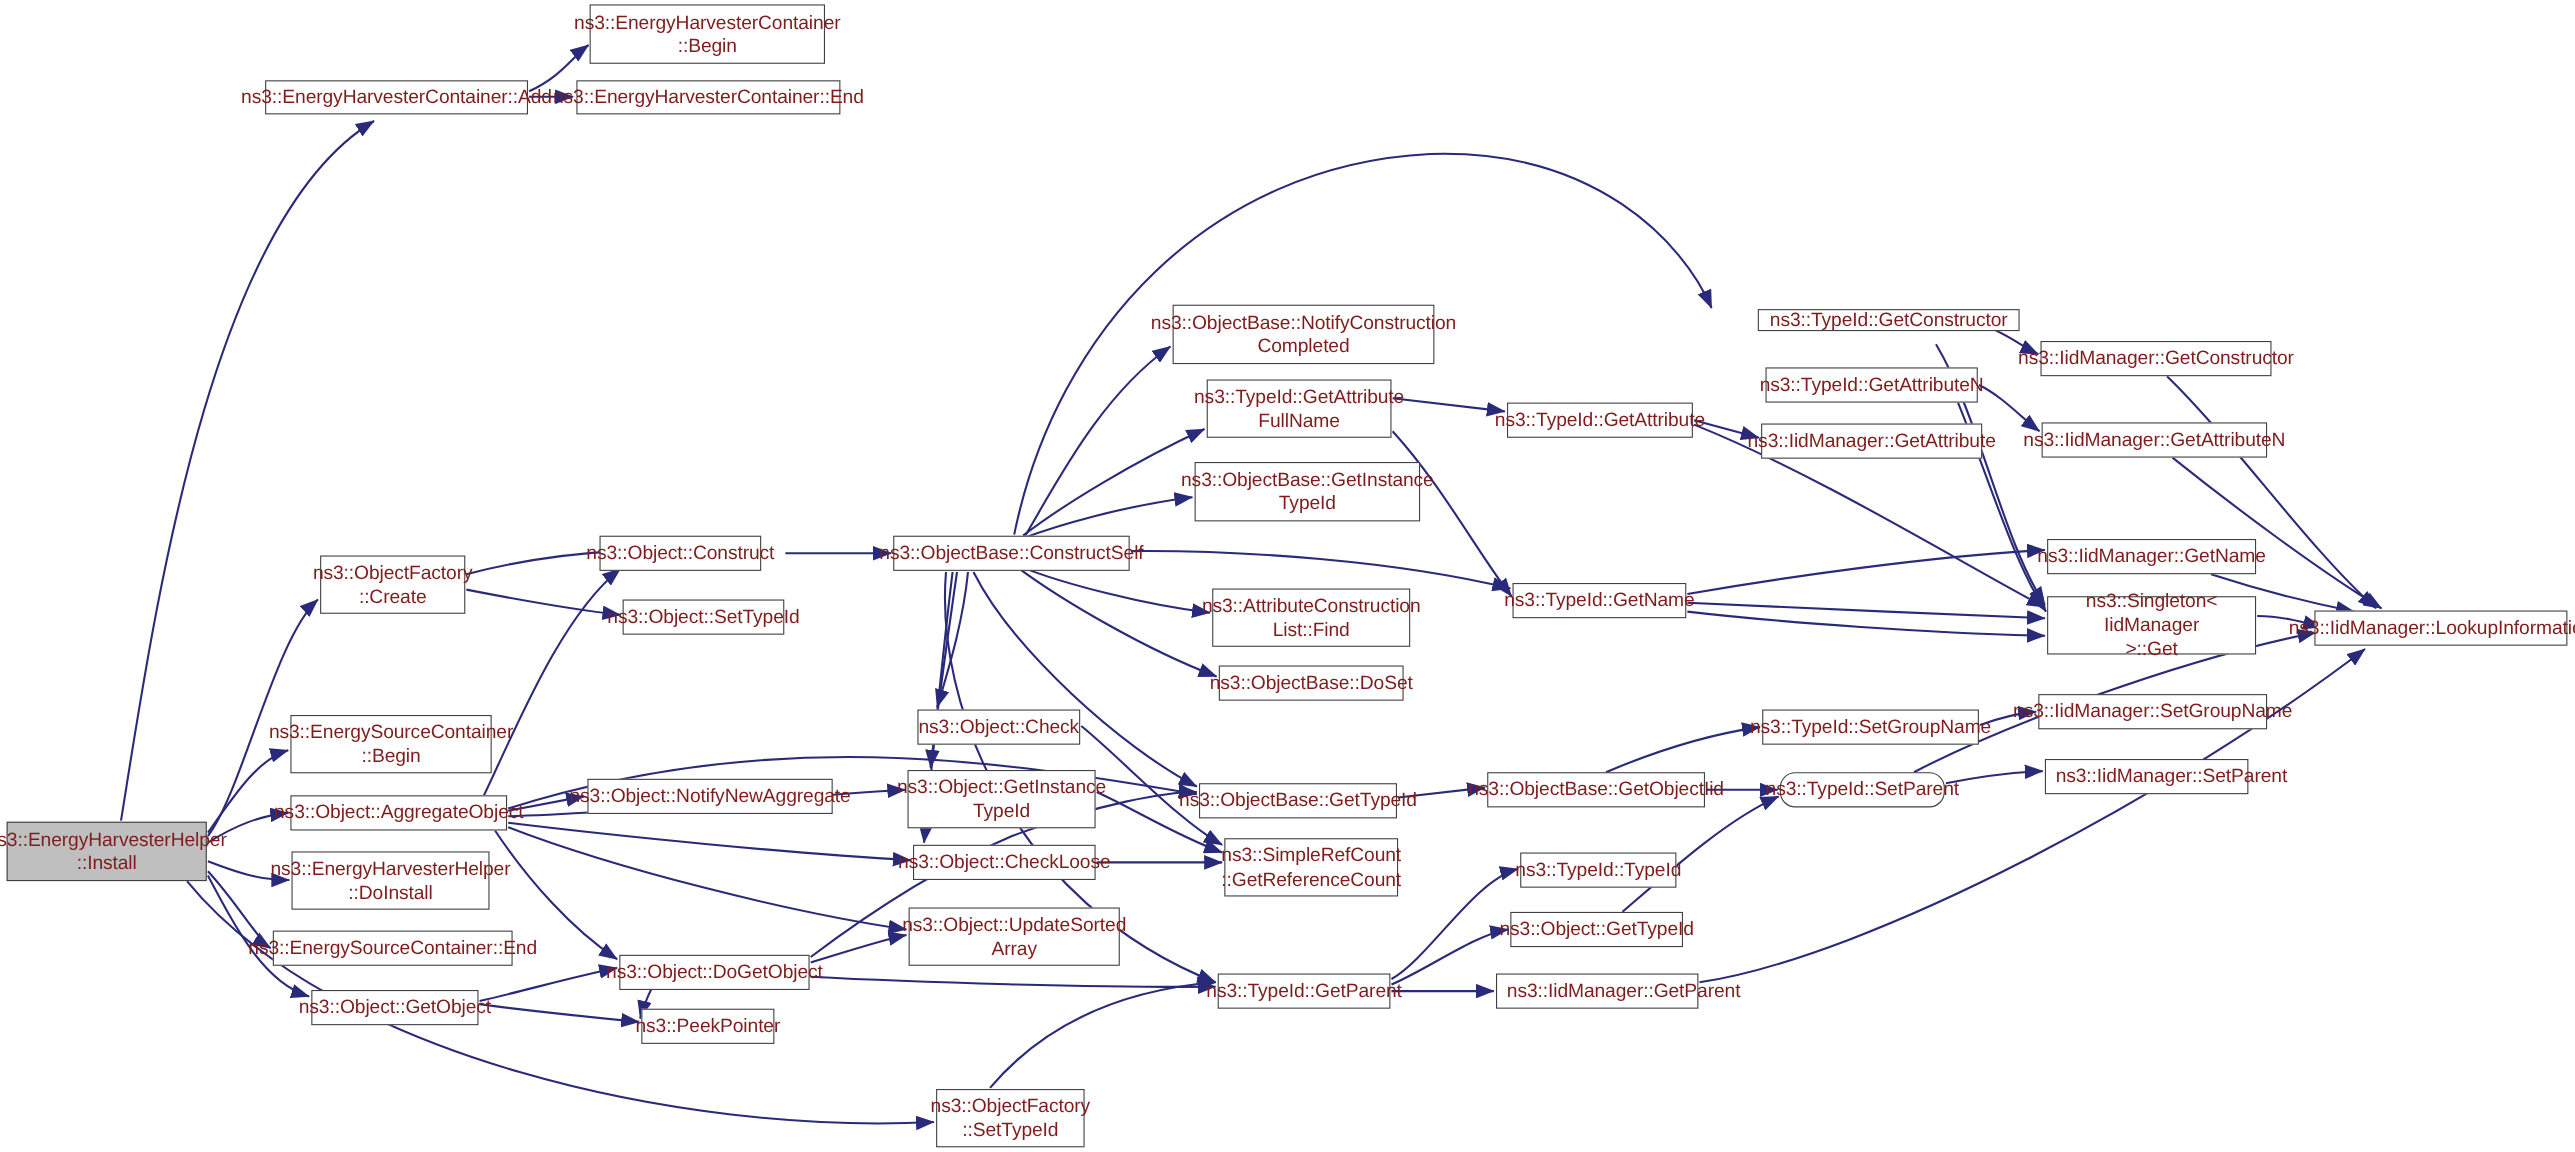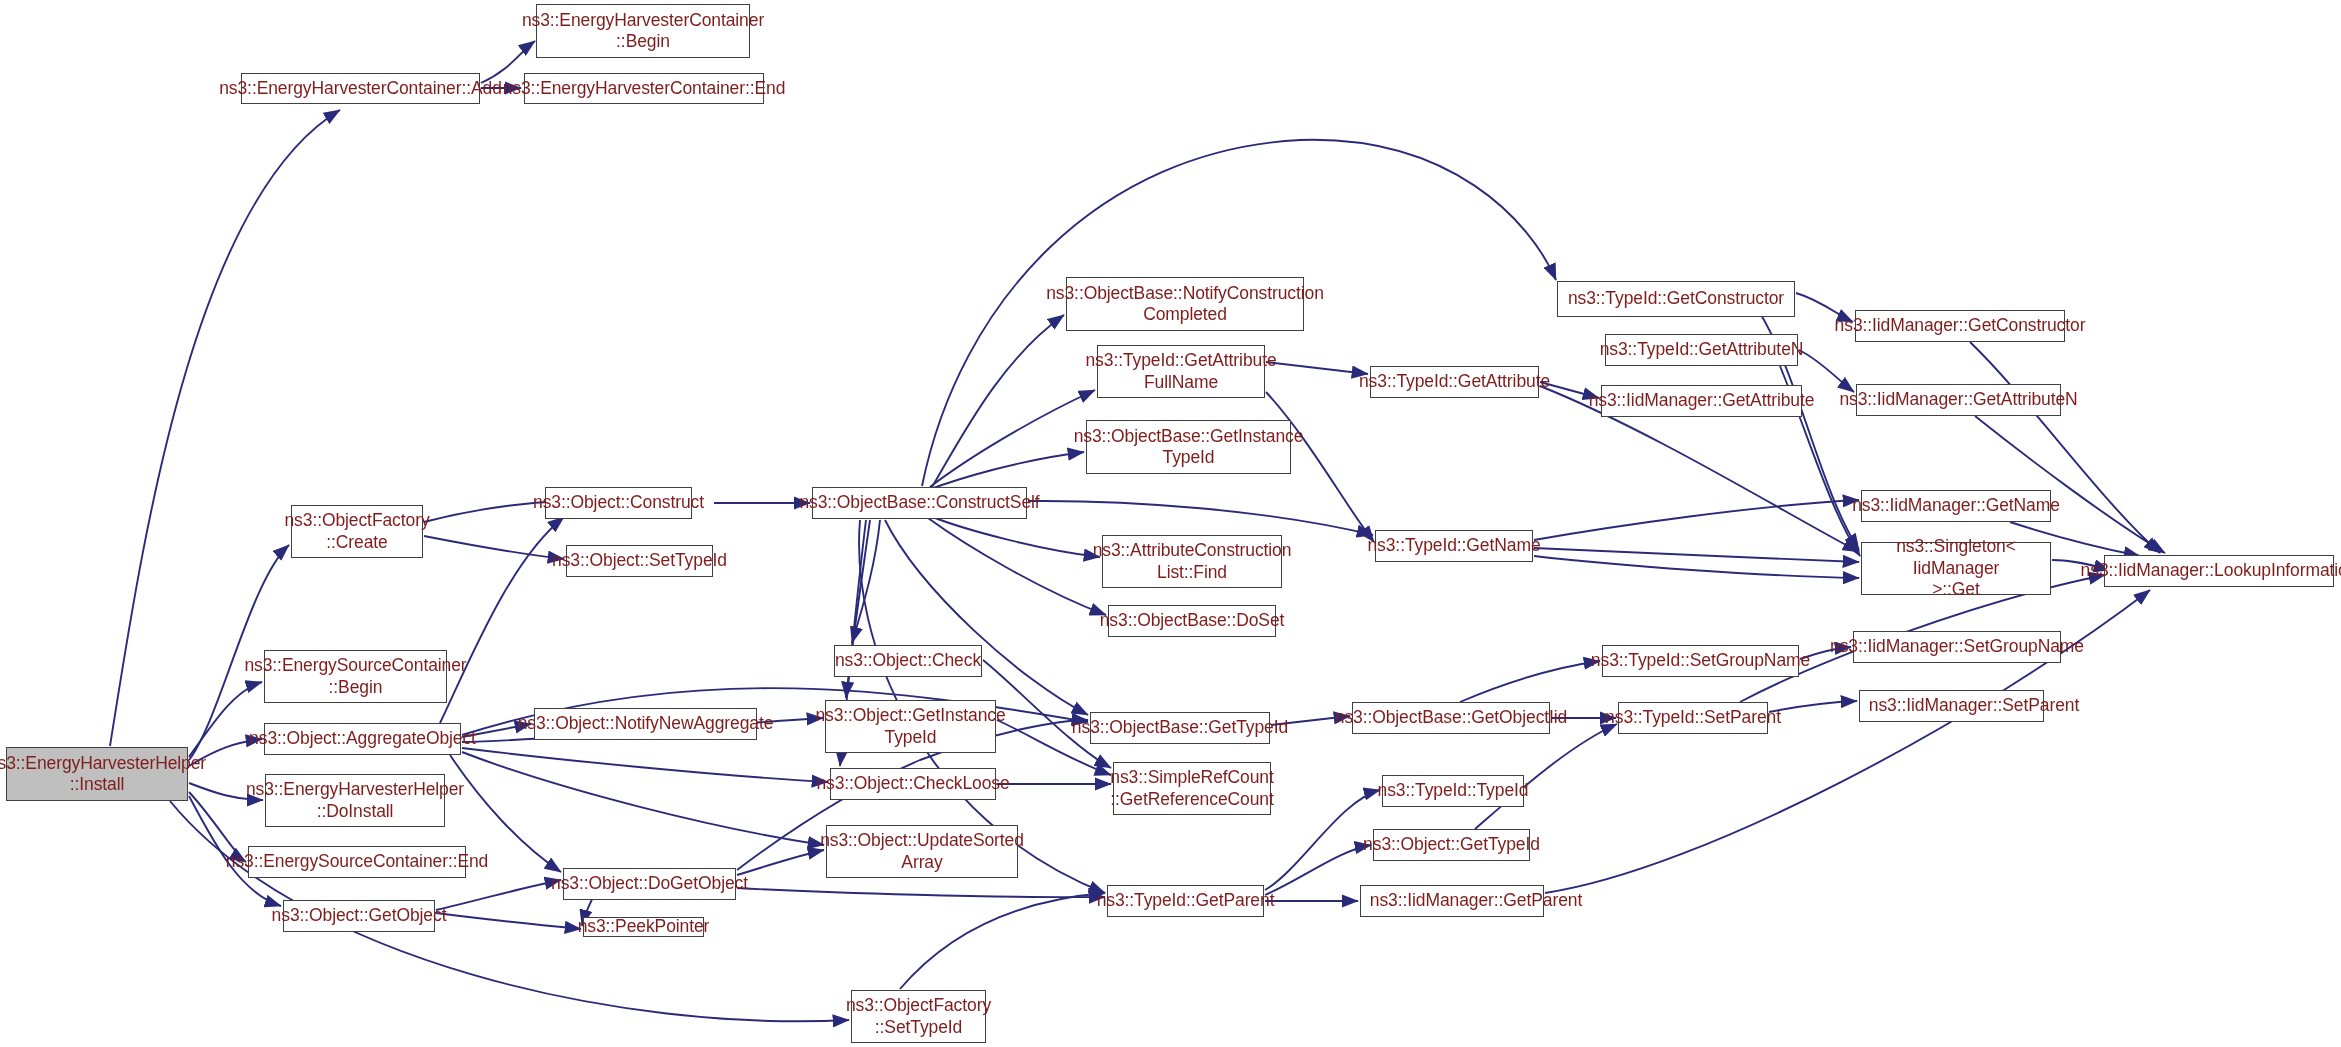--- a/index.html
+++ b/index.html
@@ -121,21 +121,21 @@
         <path d="M1475,829 C1520,790 1570,745 1617,724" marker-end="url(#arrow)"></path>
       </g>
   </svg>
   <div id="node-layer">
       <div class="node" style="left: 536px; top: 4px; width: 214px; height: 54px;">ns3::EnergyHarvesterContainer
 ::Begin</div>
       <div class="node" style="left: 241px; top: 73px; width: 239px; height: 31px;">ns3::EnergyHarvesterContainer::Add</div>
       <div class="node" style="left: 524px; top: 73px; width: 240px; height: 31px;">ns3::EnergyHarvesterContainer::End</div>
       <div class="node" style="left: 1066px; top: 277px; width: 238px; height: 54px;">ns3::ObjectBase::NotifyConstruction
 Completed</div>
-      <div class="node" style="left: 1557px; top: 281px; width: 238px; height: 36px;">ns3::TypeId::GetConstructor</div>
+      <div class="node" style="left: 1598px; top: 281px; width: 238px; height: 20px;">ns3::TypeId::GetConstructor</div>
       <div class="node" style="left: 1855px; top: 310px; width: 210px; height: 32px;">ns3::IidManager::GetConstructor</div>
       <div class="node" style="left: 1605px; top: 334px; width: 193px; height: 32px;">ns3::TypeId::GetAttributeN</div>
       <div class="node" style="left: 1097px; top: 345px; width: 168px; height: 53px;">ns3::TypeId::GetAttribute
 FullName</div>
       <div class="node" style="left: 1370px; top: 366px; width: 169px; height: 32px;">ns3::TypeId::GetAttribute</div>
       <div class="node" style="left: 1601px; top: 385px; width: 201px; height: 32px;">ns3::IidManager::GetAttribute</div>
       <div class="node" style="left: 1856px; top: 384px; width: 205px; height: 32px;">ns3::IidManager::GetAttributeN</div>
       <div class="node" style="left: 1086px; top: 420px; width: 205px; height: 54px;">ns3::ObjectBase::GetInstance
 TypeId</div>
       <div class="node" style="left: 1861px; top: 490px; width: 190px; height: 32px;">ns3::IidManager::GetName</div>
@@ -153,37 +153,37 @@
       <div class="node" style="left: 1108px; top: 605px; width: 168px; height: 32px;">ns3::ObjectBase::DoSet</div>
       <div class="node" style="left: 264px; top: 650px; width: 183px; height: 53px;">ns3::EnergySourceContainer
 ::Begin</div>
       <div class="node" style="left: 834px; top: 645px; width: 148px; height: 32px;">ns3::Object::Check</div>
       <div class="node" style="left: 1602px; top: 645px; width: 197px; height: 32px;">ns3::TypeId::SetGroupName</div>
       <div class="node" style="left: 1853px; top: 631px; width: 208px; height: 32px;">ns3::IidManager::SetGroupName</div>
       <div class="node" style="left: 825px; top: 700px; width: 171px; height: 53px;">ns3::Object::GetInstance
 TypeId</div>
       <div class="node" style="left: 1090px; top: 712px; width: 180px; height: 32px;">ns3::ObjectBase::GetTypeId</div>
       <div class="node" style="left: 1352px; top: 702px; width: 198px; height: 32px;">ns3::ObjectBase::GetObjectIid</div>
-      <div class="node" style="left: 1618px; top: 702px; width: 150px; height: 32px;">ns3::TypeId::SetParent</div>
+      <div class="node" style="left: 1618px; top: 702px; width: 150px; height: 32px; border-radius: 14px;">ns3::TypeId::SetParent</div>
       <div class="node" style="left: 1859px; top: 690px; width: 185px; height: 32px; padding-left: 45px;">ns3::IidManager::SetParent</div>
       <div class="node" style="left: 264px; top: 723px; width: 197px; height: 32px;">ns3::Object::AggregateObject</div>
       <div class="node" style="left: 534px; top: 708px; width: 223px; height: 32px;">ns3::Object::NotifyNewAggregate</div>
       <div class="node root" style="left: 6px; top: 747px; width: 182px; height: 54px;">ns3::EnergyHarvesterHelper
 ::Install</div>
       <div class="node" style="left: 830px; top: 768px; width: 166px; height: 32px;">ns3::Object::CheckLoose</div>
       <div class="node" style="left: 1113px; top: 762px; width: 158px; height: 53px;">ns3::SimpleRefCount
 ::GetReferenceCount</div>
       <div class="node" style="left: 1382px; top: 775px; width: 142px; height: 32px;">ns3::TypeId::TypeId</div>
       <div class="node" style="left: 265px; top: 774px; width: 180px; height: 53px;">ns3::EnergyHarvesterHelper
 ::DoInstall</div>
       <div class="node" style="left: 826px; top: 825px; width: 192px; height: 53px;">ns3::Object::UpdateSorted
 Array</div>
       <div class="node" style="left: 1373px; top: 829px; width: 157px; height: 32px;">ns3::Object::GetTypeId</div>
       <div class="node" style="left: 248px; top: 846px; width: 218px; height: 32px;">ns3::EnergySourceContainer::End</div>
       <div class="node" style="left: 563px; top: 868px; width: 173px; height: 32px;">ns3::Object::DoGetObject</div>
       <div class="node" style="left: 1107px; top: 885px; width: 157px; height: 32px;">ns3::TypeId::GetParent</div>
       <div class="node" style="left: 1360px; top: 885px; width: 184px; height: 32px; padding-left: 48px;">ns3::IidManager::GetParent</div>
       <div class="node" style="left: 283px; top: 900px; width: 152px; height: 32px;">ns3::Object::GetObject</div>
-      <div class="node" style="left: 583px; top: 917px; width: 121px; height: 20px;">ns3::PeekPointer</div>
+      <div class="node" style="left: 583px; top: 917px; width: 121px; height: 32px;">ns3::PeekPointer</div>
       <div class="node" style="left: 851px; top: 990px; width: 135px; height: 53px;">ns3::ObjectFactory
 ::SetTypeId</div>
     </div>
 </div>
 
 </body></html>

